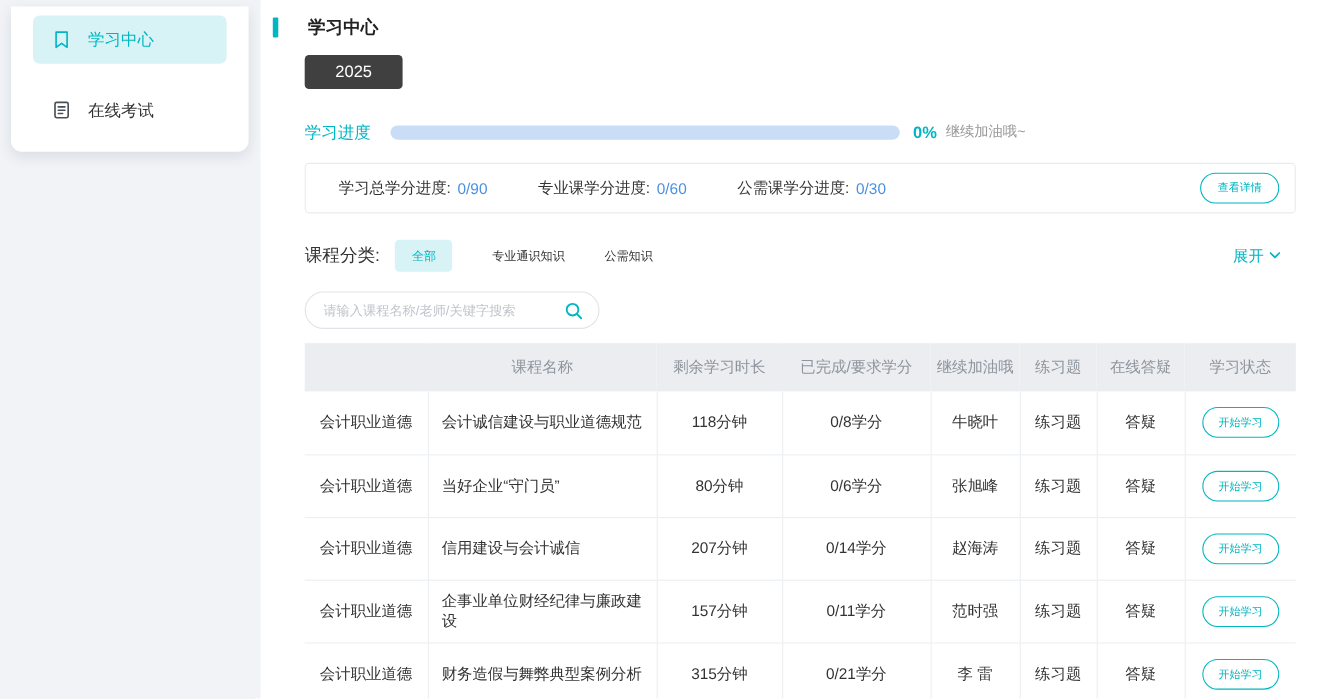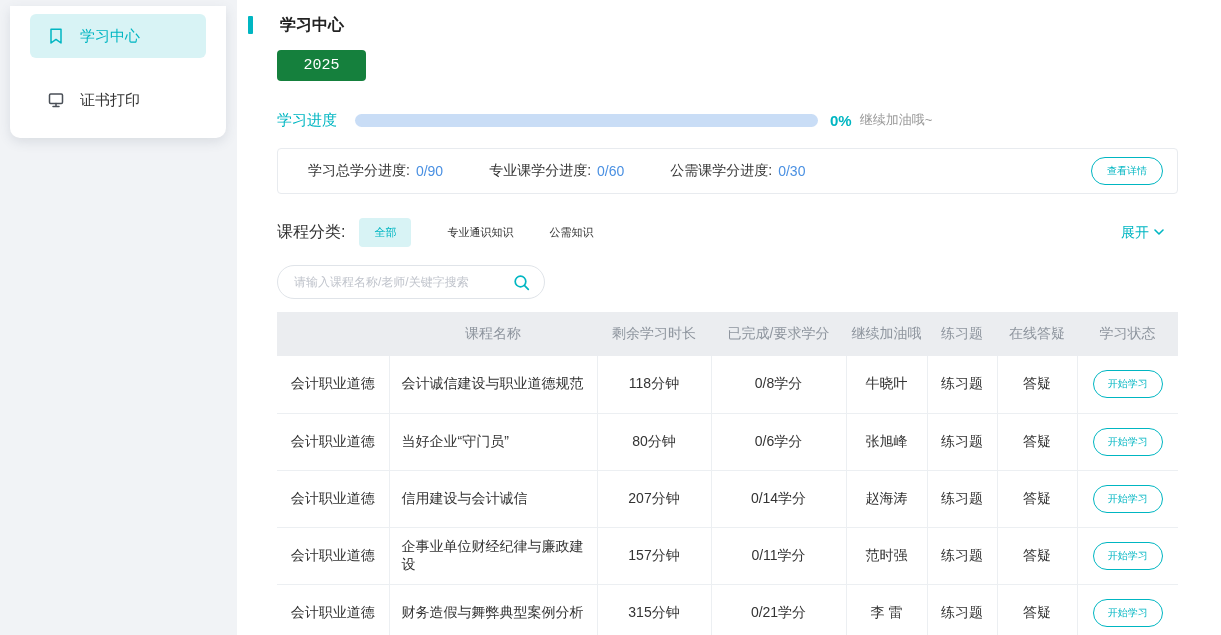--- a/index.html
+++ b/index.html
@@ -36,22 +36,22 @@
 
   
   .main { position: absolute; left: 237px; top: 0; width: 984px; height: 100%; background: #fff; padding-top: 14px; }
   .title-row { display: flex; align-items: center; margin-left: 11px; height: 22px; }
   .title-bar { width: 5px; height: 18px; background: #00b6c2; border-radius: 1px; }
   .page-title { font-size: 16px; font-weight: bold; color: #222; margin-left: 27px; }
 
   .year-btn {
     margin: 14px 0 0 40px; display: inline-block;
     min-width: 89px; height: 31px; padding: 0 20px;
-    background: #15803d; color: #fff; border: none; border-radius: 4px;
-    font-size: 15px; cursor: pointer; font-family: Liberation Mono, monospace;
+    background: #404040; color: #fff; border: none; border-radius: 4px;
+    font-size: 15px; cursor: pointer; font-family: Liberation Sans, sans-serif;
   }
 
   .progress-row { display: flex; align-items: center; margin: 29px 0 0 40px; height: 20px; }
   .progress-label { color: #00b6c2; font-size: 15px; }
   .progress-track {
     width: 463px; height: 13px; border-radius: 7px;
     background: #c9ddf6; margin-left: 18px; overflow: hidden; position: relative;
   }
   .progress-fill { height: 100%; background: #4a90e2; border-radius: 7px; }
   .progress-pct { margin-left: 12px; font-size: 15px; font-weight: bold; color: #00b6c2; }
@@ -121,25 +121,25 @@
     <span class="ic">
       <svg width="20" height="20" viewBox="0 0 20 20">
           <path d="M5 3.2h10v13.8l-5-3.6-5 3.6z"></path>
         </svg>
     </span>
     <span>学习中心</span>
   </div>
   <div class="side-item">
     <span class="ic">
       <svg width="20" height="20" viewBox="0 0 20 20">
-          <rect x="3.5" y="4" width="13" height="9.5" rx="1.2"></rect>
-          <path d="M10 13.5v3M7 16.5h6"></path>
+          <rect x="4" y="3" width="12" height="14" rx="1.5"></rect>
+          <path d="M7 7.2h6M7 10.2h6M7 13.2h4"></path>
         </svg>
     </span>
-    <span>证书打印</span>
+    <span>在线考试</span>
   </div>
 </aside>
 
 <main class="main">
 
   <div class="title-row">
     <span class="title-bar"></span>
     <h1 class="page-title">学习中心</h1>
   </div>
 

